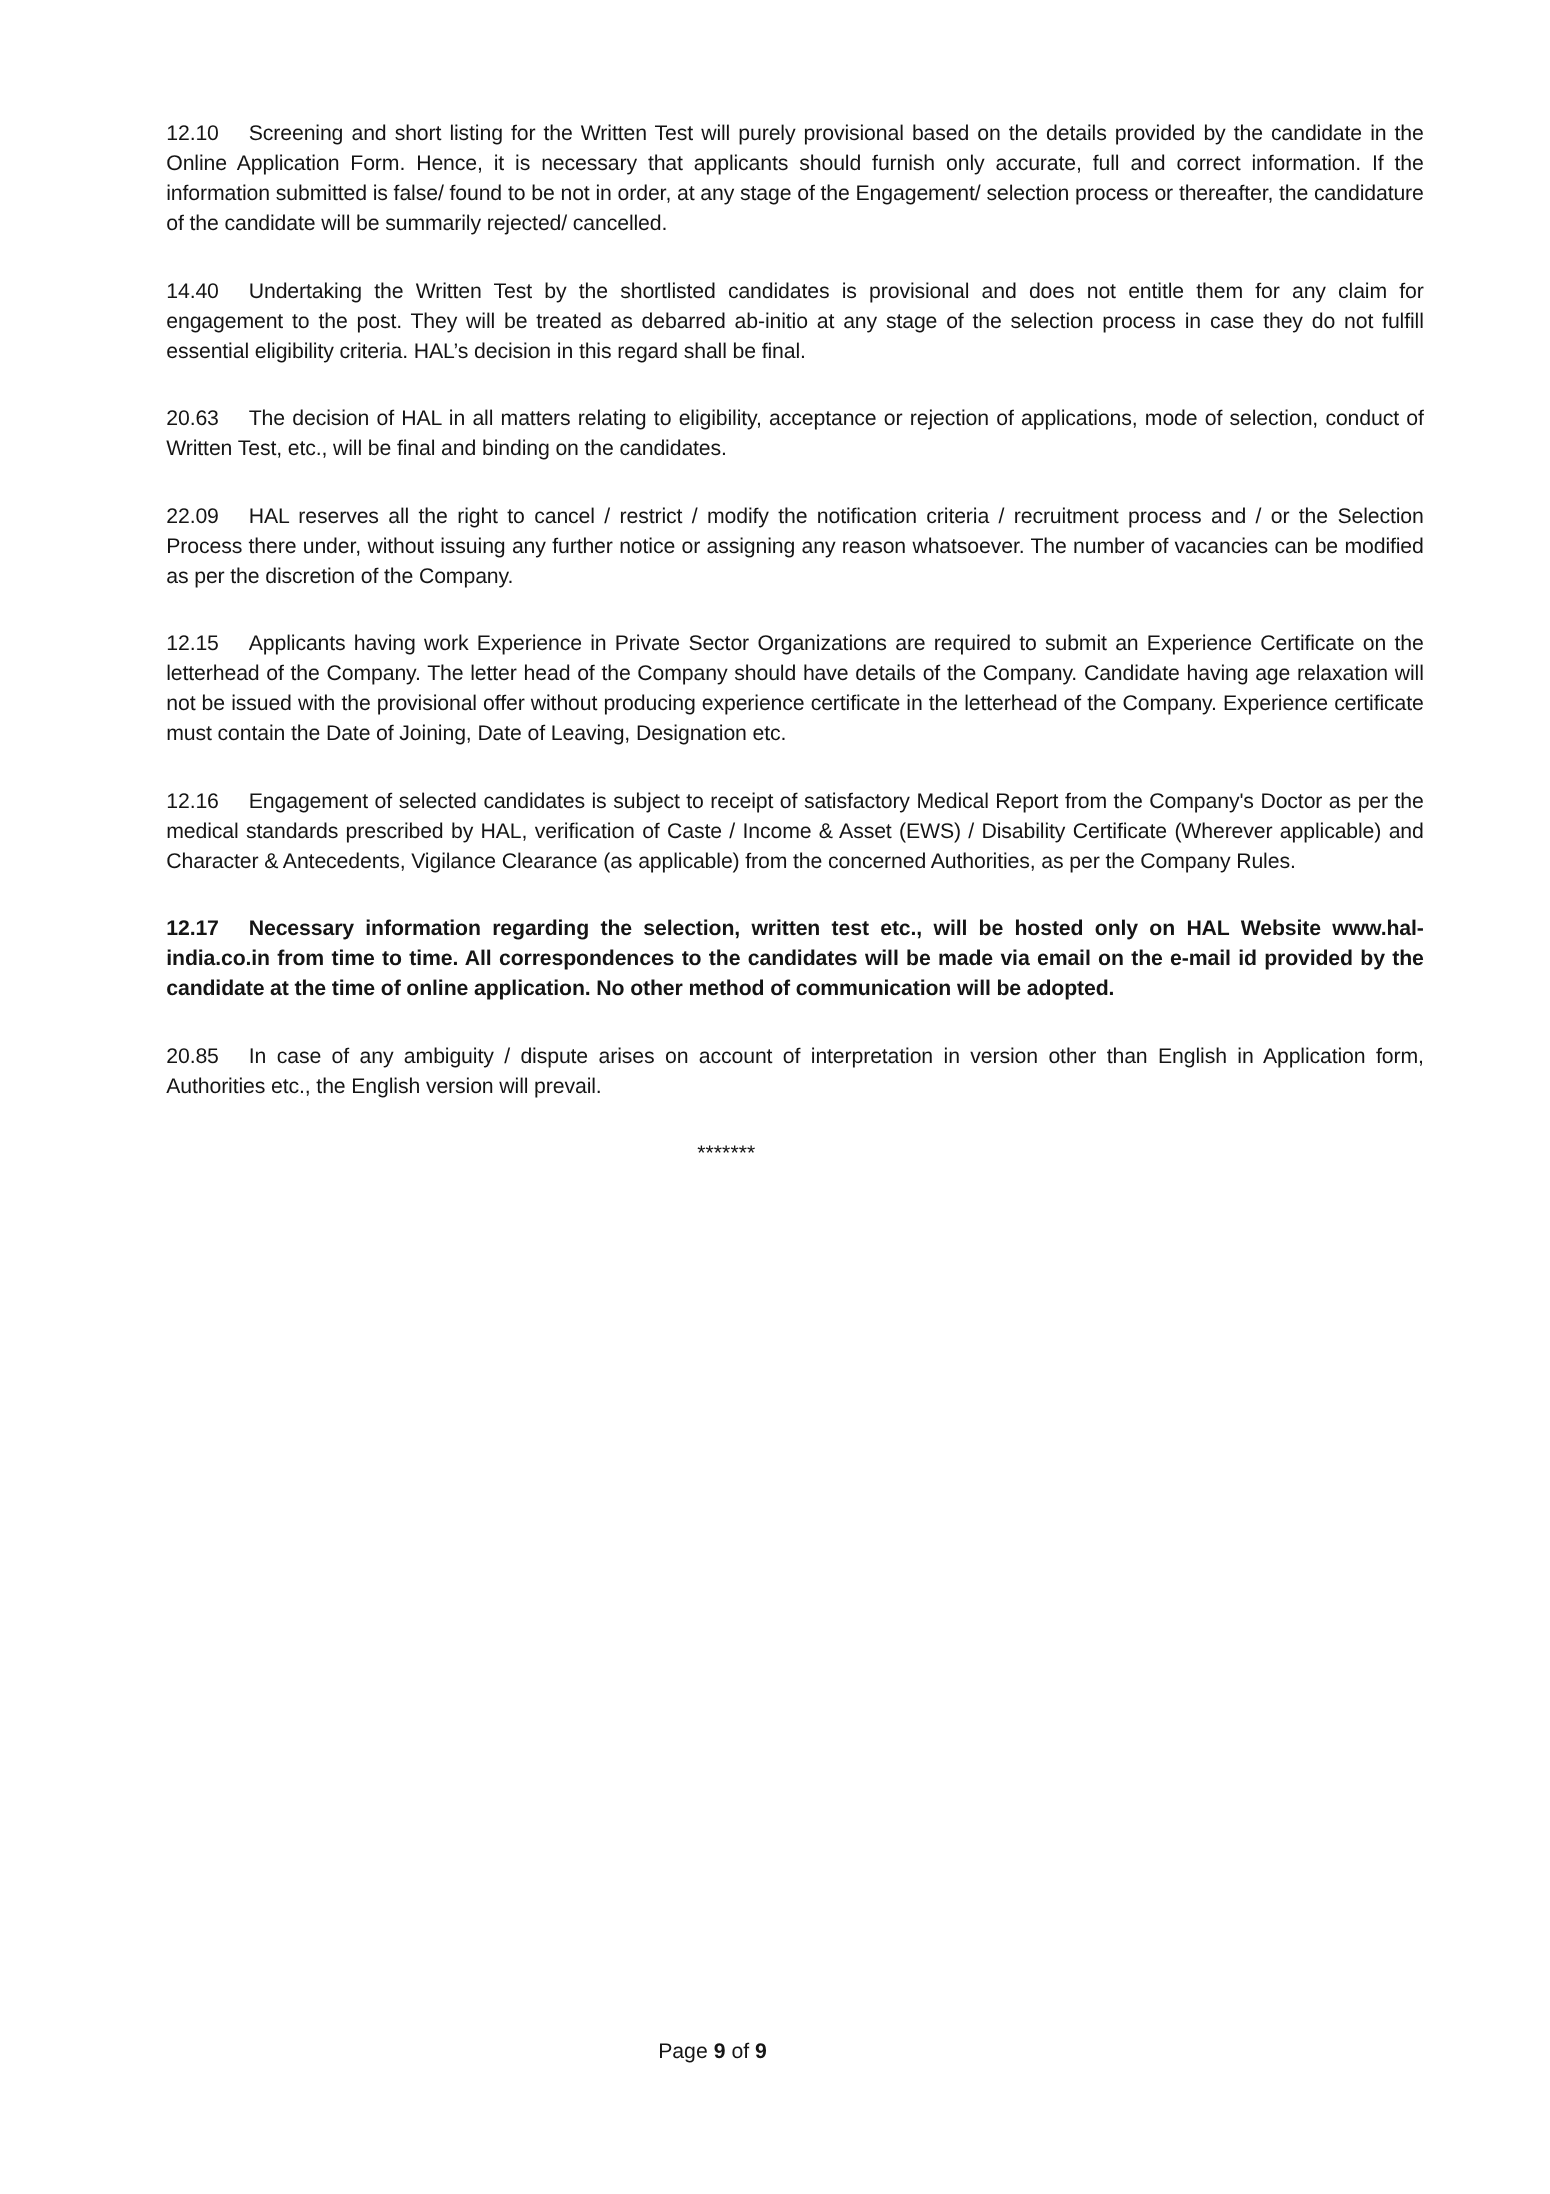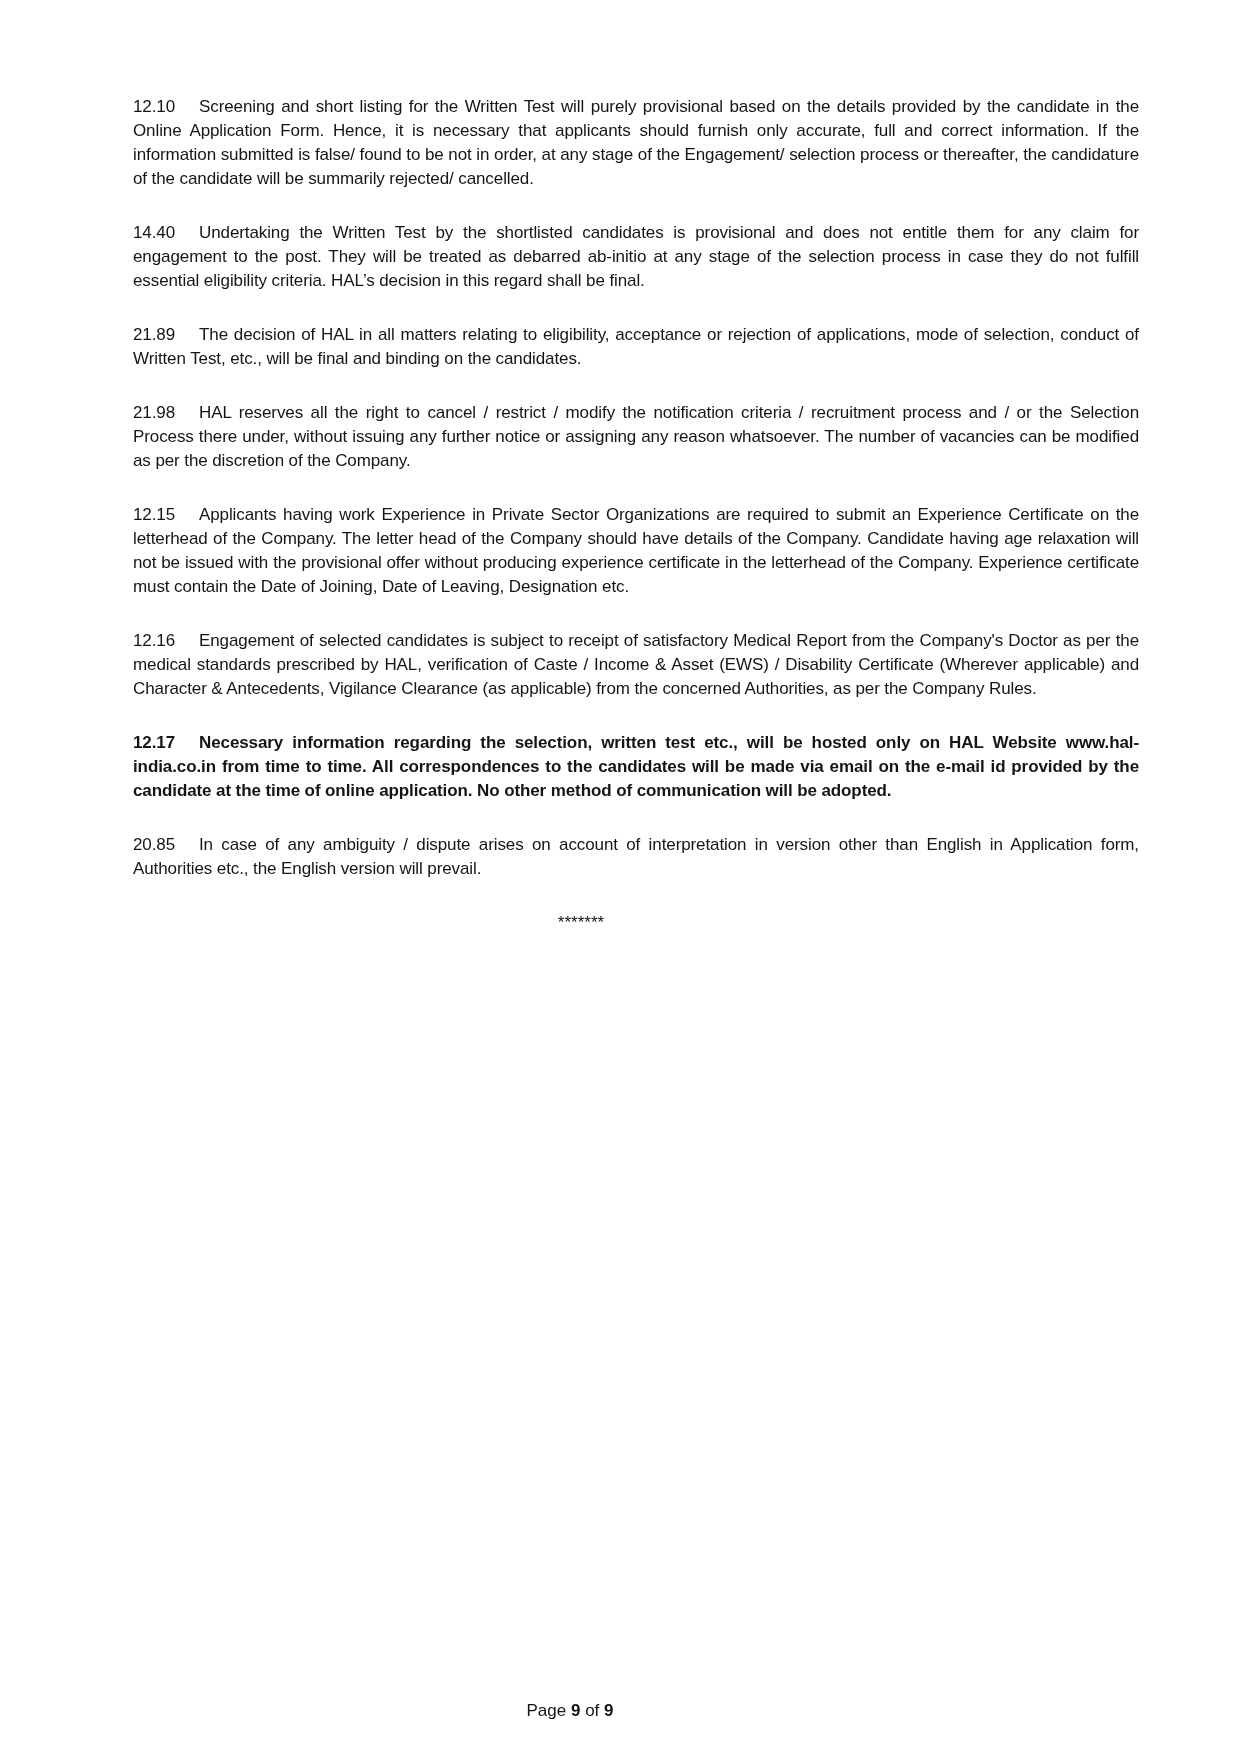--- a/index.html
+++ b/index.html
@@ -47,21 +47,21 @@
   .separator {
     font-size: 17px;
     line-height: 24px;
     text-align: center;
     position: relative;
     left: -55px;
     margin-top: 2px;
   }
   .footer {
     position: absolute;
-    top: 1700px;
+    top: 1630px;
     left: 0;
     width: 1240px;
     text-align: center;
     font-size: 17px;
     line-height: 22px;
   }
   .footer .inner {
     position: relative;
     left: -50px;
   }
@@ -72,23 +72,23 @@
 </head>
 <body>
 
 <div class="page">
   <div class="content">
 
     <p class="para"><span class="num">12.10</span><span>Screening and short listing for the Written Test will purely provisional based on the details provided by the candidate in the Online Application Form. Hence, it is necessary that applicants should furnish only accurate, full and correct information. If the information submitted is false/ found to be not in order, at any stage of the Engagement/ selection process or thereafter, the candidature of the candidate will be summarily rejected/ cancelled.</span></p>
 
     <p class="para"><span class="num">14.40</span><span>Undertaking the Written Test by the shortlisted candidates is provisional and does not entitle them for any claim for engagement to the post. They will be treated as debarred ab-initio at any stage of the selection process in case they do not fulfill essential eligibility criteria.  HAL’s decision in this regard shall be final.</span></p>
 
-    <p class="para"><span class="num">21.89</span><span>The decision of HAL in all matters relating to eligibility, acceptance or rejection of applications, mode of selection, conduct of Written Test, etc., will be final and binding on the candidates.</span></p>
+    <p class="para"><span class="num">20.63</span><span>The decision of HAL in all matters relating to eligibility, acceptance or rejection of applications, mode of selection, conduct of Written Test, etc., will be final and binding on the candidates.</span></p>
 
-    <p class="para"><span class="num">21.98</span><span>HAL reserves all the right to cancel / restrict / modify the notification criteria / recruitment process and / or the Selection Process there under, without issuing any further notice or assigning any reason whatsoever.  The number of vacancies can be modified as per the discretion of the Company.</span></p>
+    <p class="para"><span class="num">22.09</span><span>HAL reserves all the right to cancel / restrict / modify the notification criteria / recruitment process and / or the Selection Process there under, without issuing any further notice or assigning any reason whatsoever.  The number of vacancies can be modified as per the discretion of the Company.</span></p>
 
 
     <p class="para"><span class="num">12.15</span><span>Applicants having work Experience in Private Sector Organizations are required to submit an Experience Certificate on the letterhead of the Company. The letter head of the Company should have details of the Company. Candidate having age relaxation will not be issued with the provisional offer without producing experience certificate in the letterhead of the Company. Experience certificate must contain the Date of Joining, Date of Leaving, Designation etc.</span></p>
 
     <p class="para"><span class="num">12.16</span><span>Engagement of selected candidates is subject to receipt of satisfactory Medical Report from the Company's Doctor as per the medical standards prescribed by HAL, verification of Caste / Income &amp; Asset (EWS) / Disability Certificate (Wherever applicable) and Character &amp; Antecedents, Vigilance Clearance (as applicable) from the concerned Authorities, as per the Company Rules.</span></p>
 
     <p class="para bold-para"><span class="num">12.17</span><span>Necessary information regarding the selection, written test etc., will be hosted only on HAL Website www.hal-india.co.in from time to time. All correspondences to the candidates will be made via email on the e-mail id provided by the candidate at the time of online application. No other method of communication will be adopted.</span></p>
 
 
 

